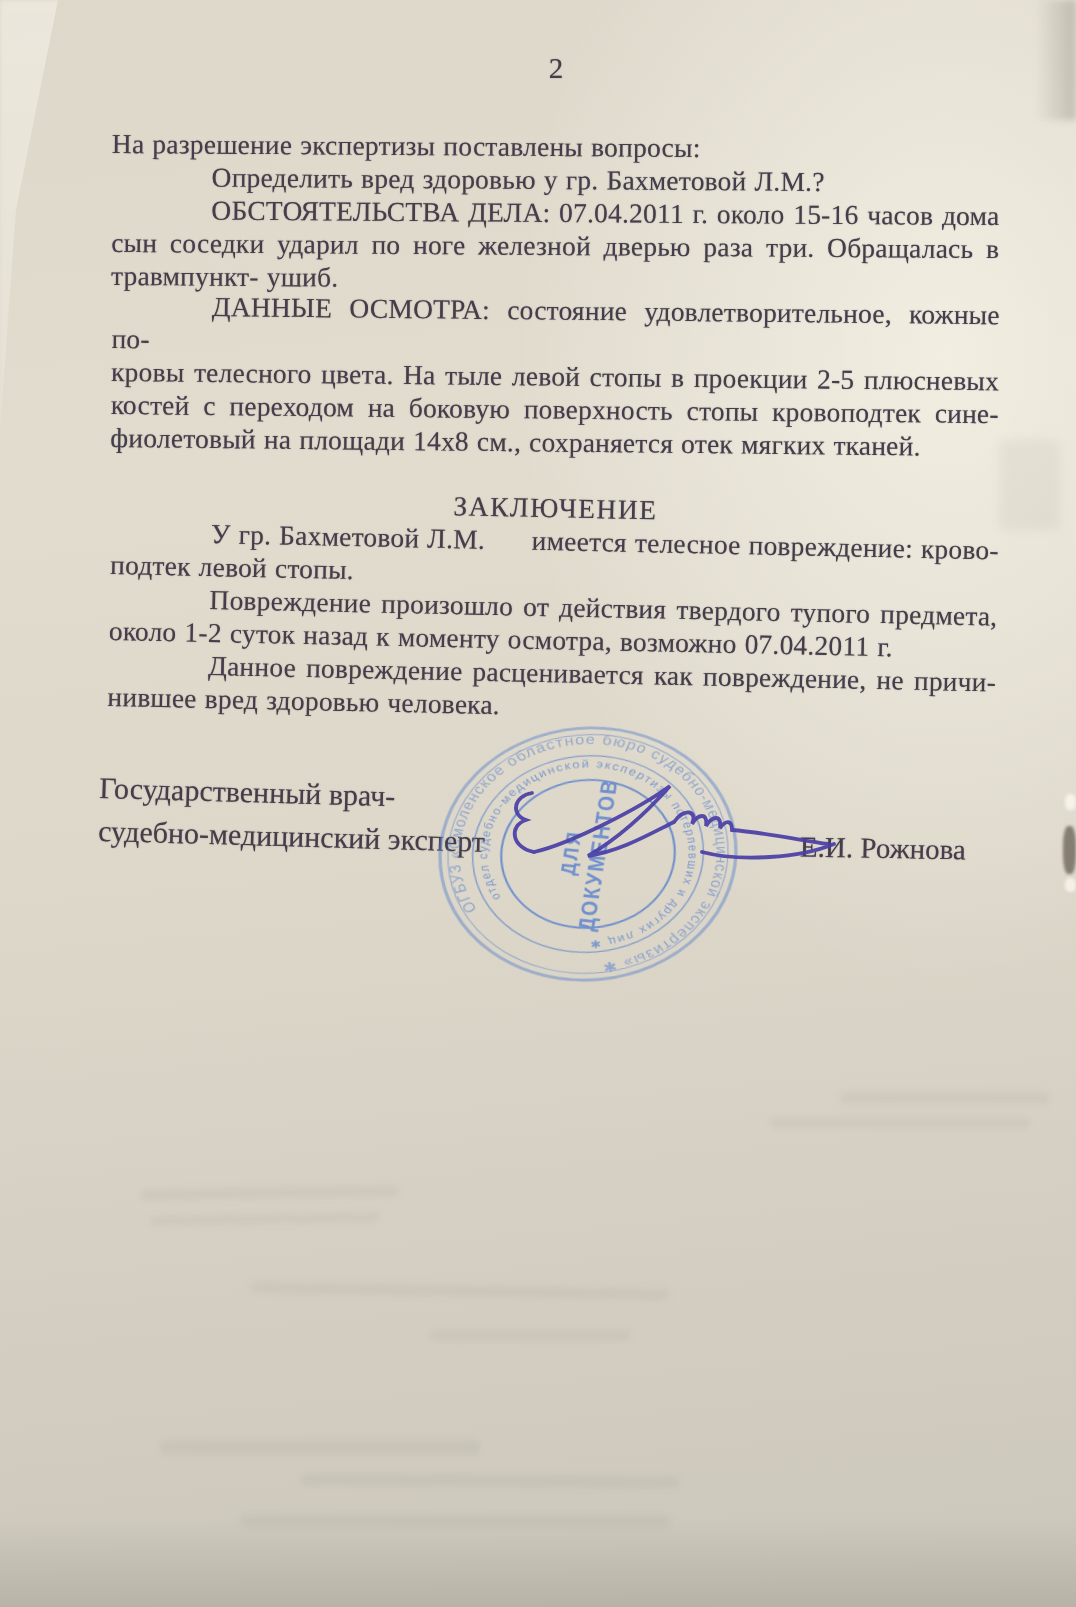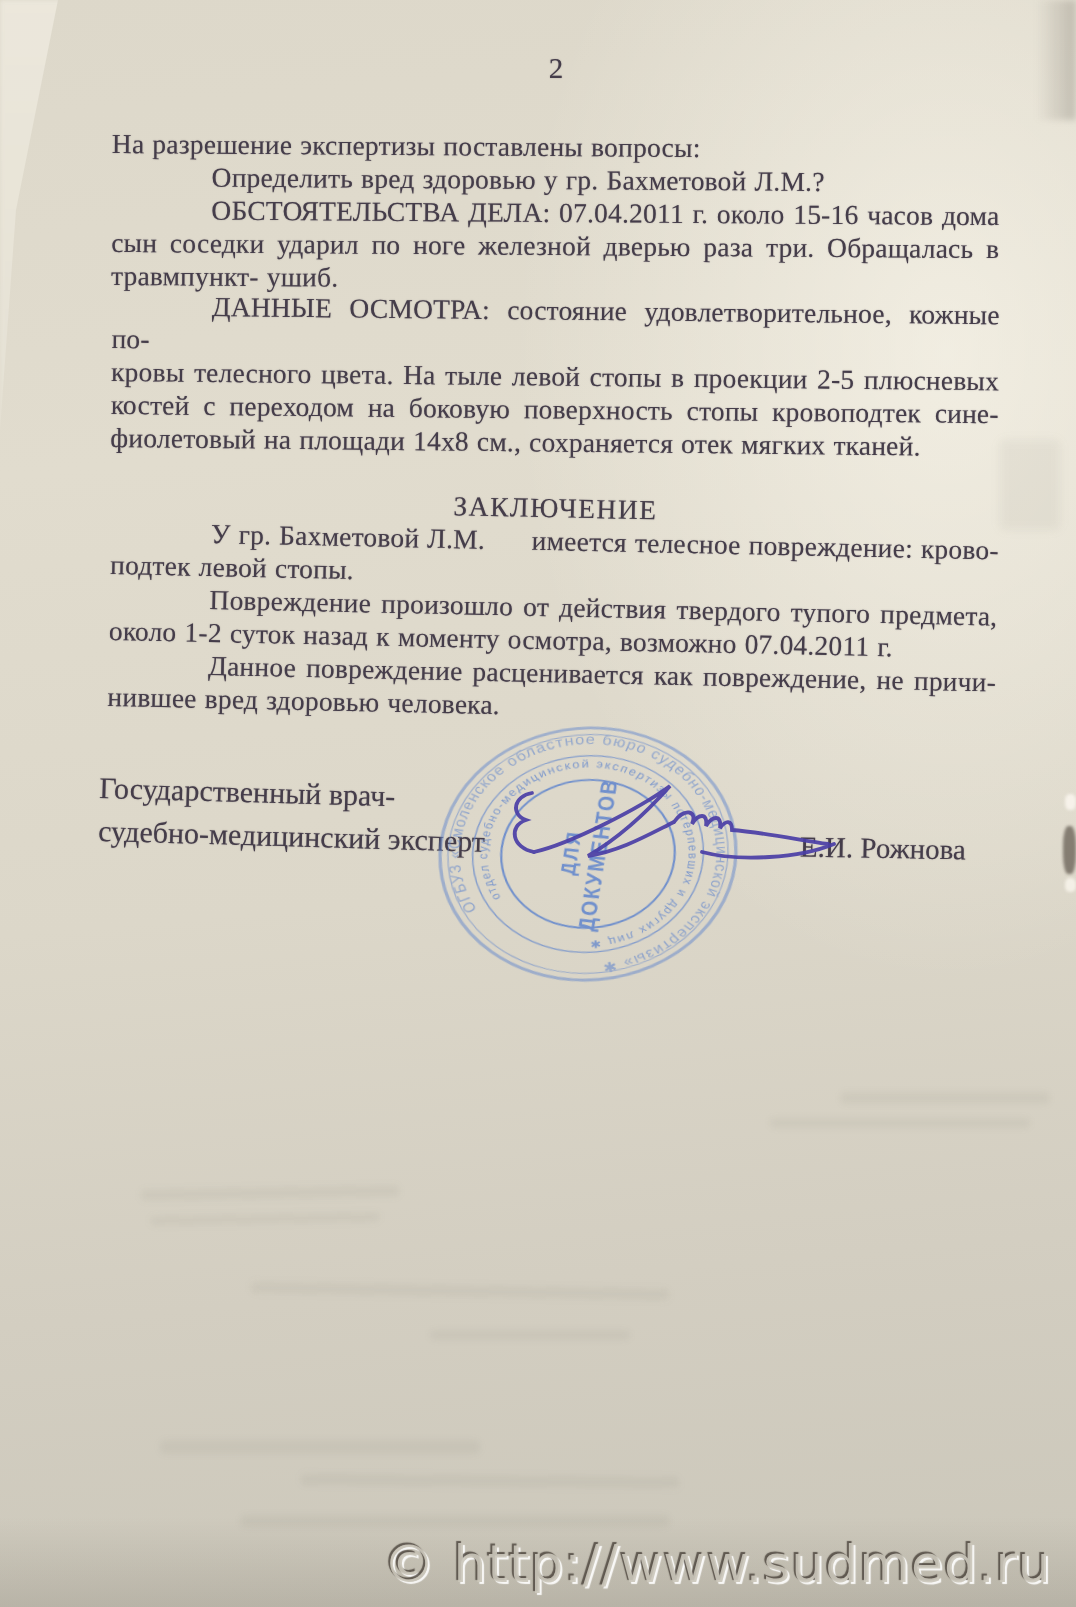--- a/index.html
+++ b/index.html
@@ -148,15 +148,14 @@
   <div class="ghost" style="left:160px;top:1440px;width:320px;height:14px;"></div>
   <div class="ghost" style="left:300px;top:1475px;width:380px;height:12px;transform:rotate(.5deg);"></div>
   <div class="ghost" style="left:240px;top:1515px;width:430px;height:12px;"></div>
   <div class="ghost" style="left:1000px;top:440px;width:60px;height:90px;filter:blur(5px);"></div>
   <div class="ghost" style="left:430px;top:1330px;width:200px;height:10px;"></div>
 
   <div class="edge-blob" style="left:1063px;top:826px;width:13px;height:48px;background:rgba(58,49,40,.55);"></div>
   <div class="edge-blob" style="left:1065px;top:794px;width:11px;height:16px;background:rgba(250,246,238,.85);"></div>
   <div class="edge-blob" style="left:1065px;top:878px;width:11px;height:14px;background:rgba(250,246,238,.8);"></div>
 
-  <div class="watermark">© http://www.sudmed.ru</div>
 
 </div>
 
 </body></html>

